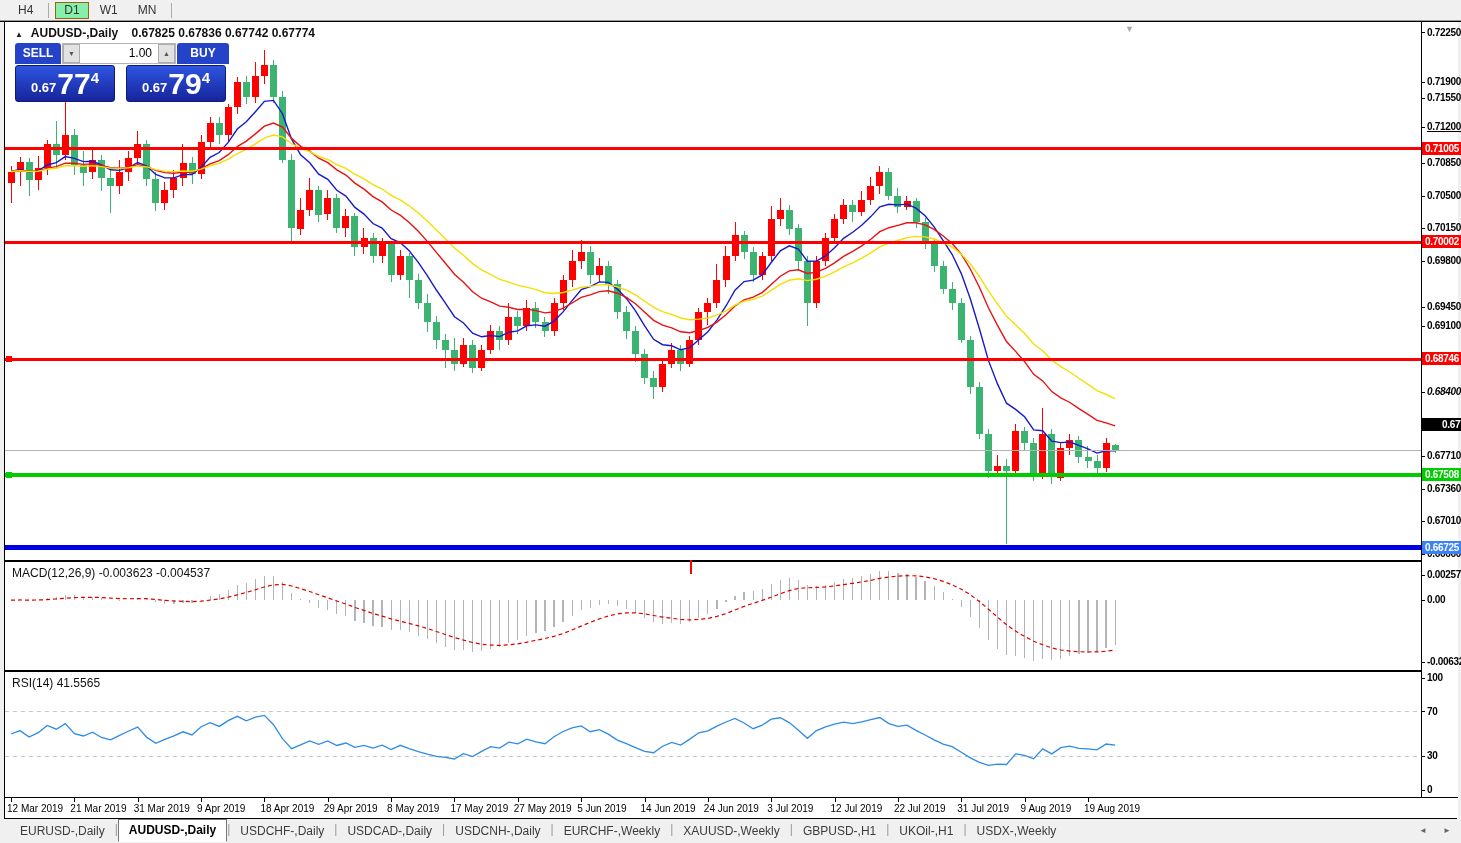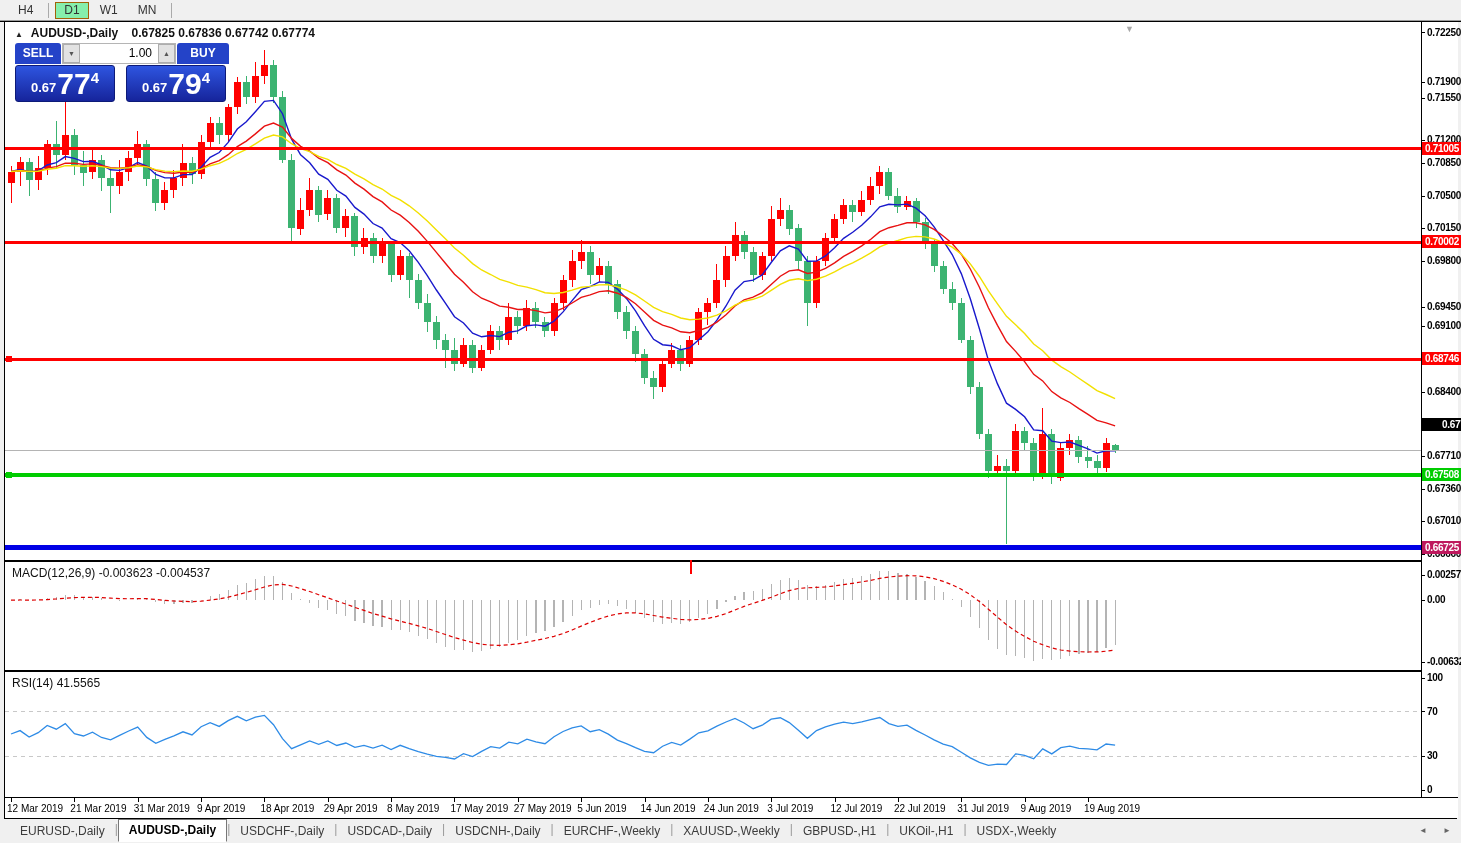--- a/index.html
+++ b/index.html
@@ -522,45 +522,45 @@
       </div>
     </div>
 
     <div class="ind-label" id="macd-label">MACD(12,26,9) -0.003623 -0.004537</div>
     <div class="ind-label" id="rsi-label">RSI(14) 41.5565</div>
 
     <div class="yaxis" id="yaxis">
         <div class="ytick" style="top: 4.5px;"><span class="dash"></span>0.72250</div>
         <div class="ytick" style="top: 37.1515px; margin-top: 17px;"><span class="dash"></span>0.71900</div>
         <div class="ytick" style="top: 69.803px;"><span class="dash"></span>0.71550</div>
-        <div class="ytick" style="top: 112px; text-decoration: underline;"><span class="dash"></span>0.71200</div>
+        <div class="ytick" style="top: 99px; text-decoration: underline;"><span class="dash"></span>0.71200</div>
         <div class="ytick" style="top: 135.106px;"><span class="dash"></span>0.70850</div>
         <div class="ytick" style="top: 167.757px;"><span class="dash"></span>0.70500</div>
         <div class="ytick" style="top: 200.409px;"><span class="dash"></span>0.70150</div>
         <div class="ytick" style="top: 233.06px;"><span class="dash"></span>0.69800</div>
         <div class="ytick" style="top: 265.712px; margin-top: 13px;"><span class="dash"></span>0.69450</div>
         <div class="ytick" style="top: 298.363px;"><span class="dash"></span>0.69100</div>
-        <div class="ytick" style="top: 363.666px;"><span class="dash"></span>0.68400</div>
+        <div class="ytick" style="top: 363.666px; font-style: italic;"><span class="dash"></span>0.68400</div>
         <div class="ytick" style="top: 396.318px;"><span class="dash"></span>0.68050</div>
         <div class="ytick" style="top: 428.037px;"><span class="dash"></span>0.67710</div>
         <div class="ytick" style="top: 460.688px;"><span class="dash"></span>0.67360</div>
         <div class="ytick" style="top: 493.34px;"><span class="dash"></span>0.67010</div>
         <div class="ytick" style="top: 525.991px;"><span class="dash"></span>0.66660</div>
         <div class="ytick" style="top: 547px;"><span class="dash"></span>0.002574</div>
         <div class="ytick" style="top: 572.162px;"><span class="dash"></span>0.00</div>
         <div class="ytick" style="top: 634px;"><span class="dash"></span>-0.006326</div>
         <div class="ytick" style="top: 650px;"><span class="dash"></span>100</div>
         <div class="ytick" style="top: 683.6px;"><span class="dash"></span>70</div>
         <div class="ytick" style="top: 728.4px;"><span class="dash"></span>30</div>
         <div class="ytick" style="top: 762px;"><span class="dash"></span>0</div>
         <div class="ybox" style="top: 119.646px; background: rgb(255, 0, 0);">0.71005</div>
         <div class="ybox" style="top: 213.216px; background: rgb(255, 0, 0);">0.70002</div>
         <div class="ybox" style="top: 330.388px; background: rgb(255, 0, 0);">0.68746</div>
         <div class="ybox" style="top: 445.881px; background: rgb(0, 204, 0);">0.67508</div>
-        <div class="ybox" style="top: 518.927px; background: #be185d;">0.66725</div>
+        <div class="ybox" style="top: 518.927px; background: #3b82f6;">0.66725</div>
         <div class="ybox" style="top: 396px; background: rgb(0, 0, 0); padding-left: 20px;">0.67774</div>
       </div>
     <div class="dateaxis" id="dateaxis">
         <div class="dtick" style="left: 6px;"></div>
         <div class="dlabel" style="left: 2px;">12 Mar 2019</div>
         <div class="dtick" style="left: 69.35px;"></div>
         <div class="dlabel" style="left: 65.35px;">21 Mar 2019</div>
         <div class="dtick" style="left: 132.7px;"></div>
         <div class="dlabel" style="left: 128.7px;">31 Mar 2019</div>
         <div class="dtick" style="left: 196.05px;"></div>

